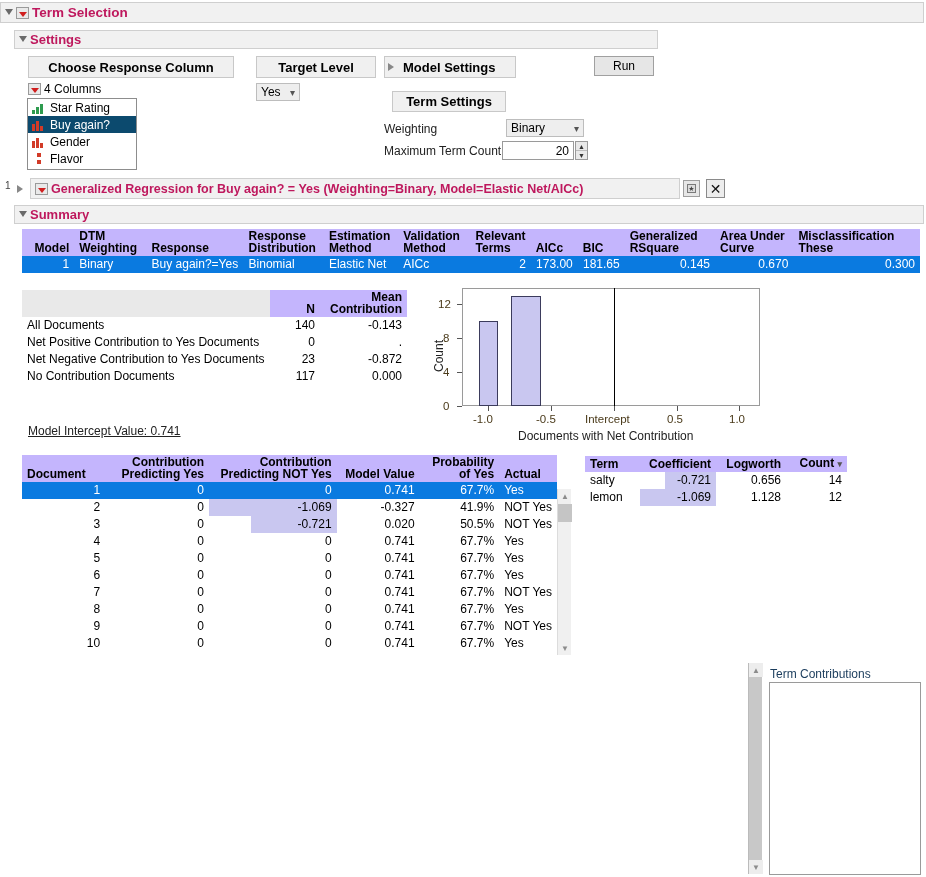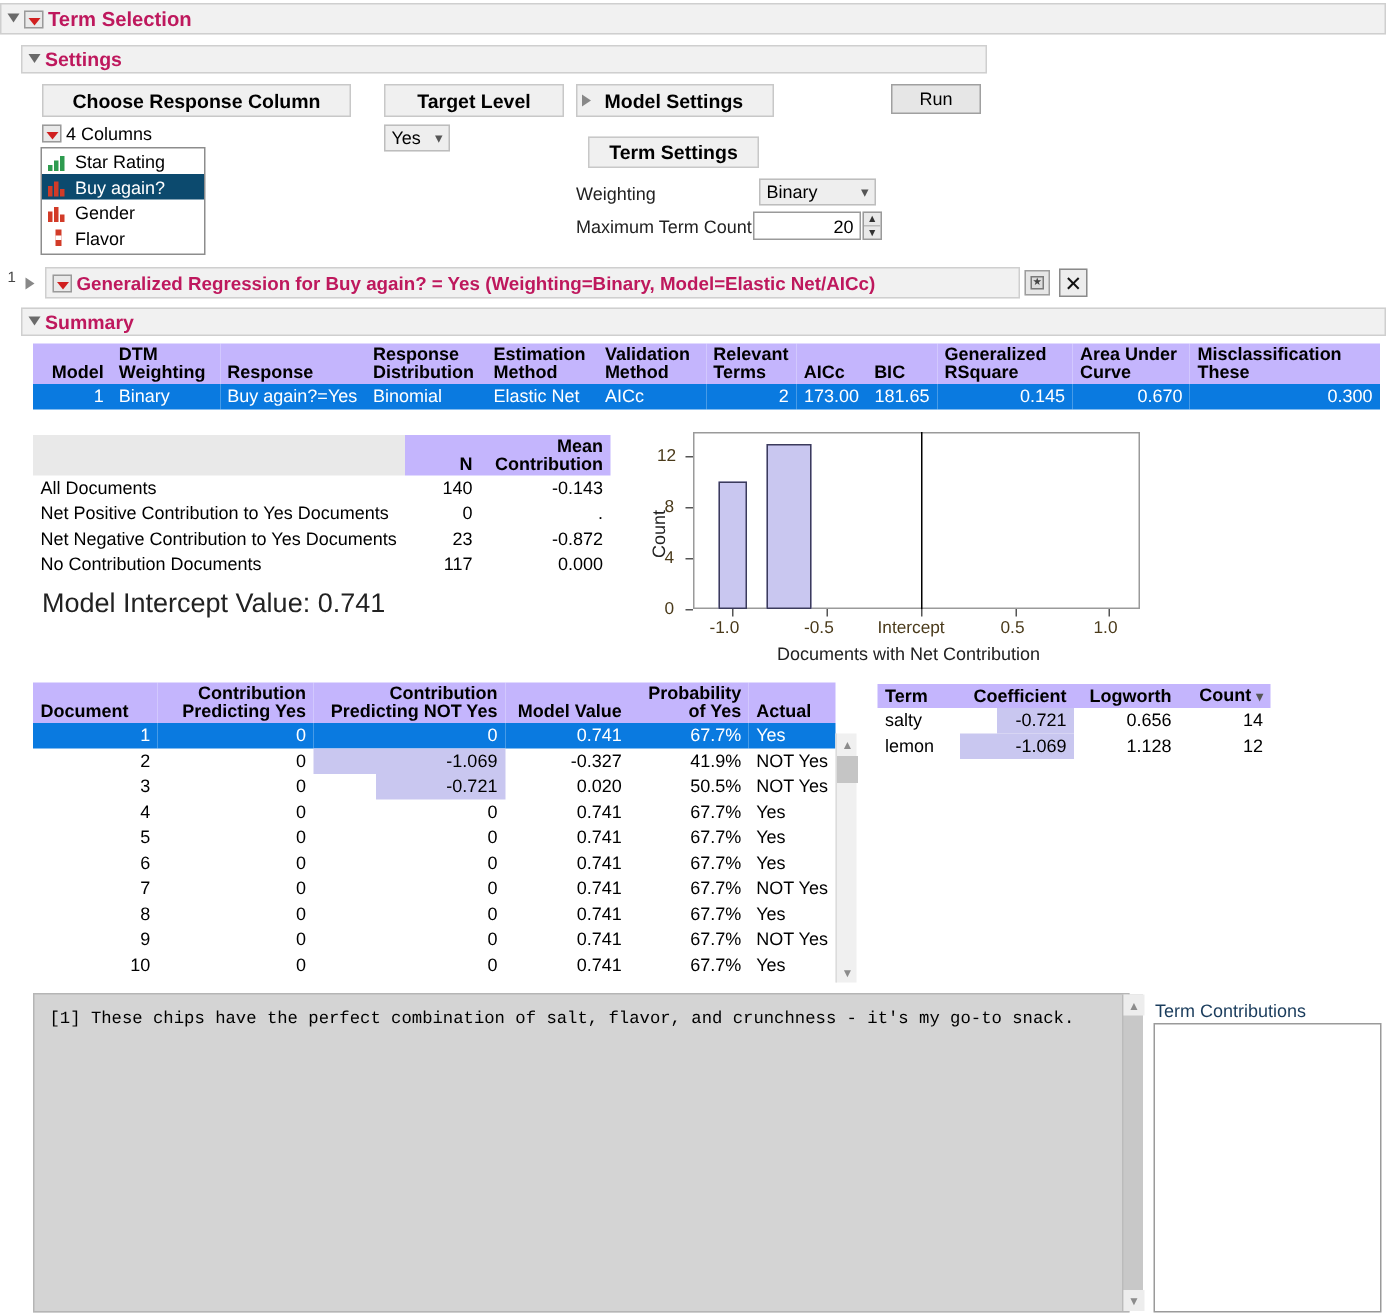--- a/index.html
+++ b/index.html
@@ -373,21 +373,21 @@
         </tr>
         <tr>
           <td class="txt">No Contribution Documents</td>
           <td class="num">117</td>
           <td class="num">0.000</td>
         </tr>
       </tbody>
     </table>
   </div>
 
-  <div class="lbl" style="left:28px; top:392px; font-size:18px;">Model Intercept Value: 0.741</div>
+  <div class="lbl" style="left:28px; top:424px; font-size:12px;text-decoration:underline;">Model Intercept Value: 0.741</div>
 
   <div class="chartbox" style="left:430px; top:285px; width:345px; height:160px;">
 
     <div style="position:absolute; left:-21px; top:64px; width:60px; font-size:12px; color:#222;
                 transform:rotate(-90deg); transform-origin:center; text-align:center;">Count</div>
 
     <div class="plotframe" style="left:32px; top:3px; width:298px; height:118px;"></div>
 
     <div class="bar" style="left:49px; top:36px; width:19px; height:85px;"></div>
     <div class="bar" style="left:81px; top:11px; width:30px; height:110px;"></div>
@@ -562,23 +562,20 @@
         <tr>
           <td class="txt">lemon</td>
           <td class="num hl">-1.069</td>
           <td class="num">1.128</td>
           <td class="num">12</td>
         </tr>
       </tbody>
     </table>
   </div>
 
-  <div class="textpanel" style="left:22px; top:662px; width:731px; height:213px;">
-    <span>[1] These chips have the perfect combination of salt, flavor, and crunchness - it's my go-to snack.</span>
-  </div>
   <div class="vscroll" style="left:748px; top:663px; height:211px; background:#c8c8c8; border-left:1px solid #bbb;">
     <div class="arrow top" style="background:#ededed;">▲</div>
     <div class="arrow bot" style="background:#ededed;">▼</div>
   </div>
 
   <div class="termttl" style="left:770px; top:667px;">Term Contributions</div>
   <div class="termpanel" style="left:769px; top:682px; width:152px; height:193px;">
     <span></span>
   </div>
 

